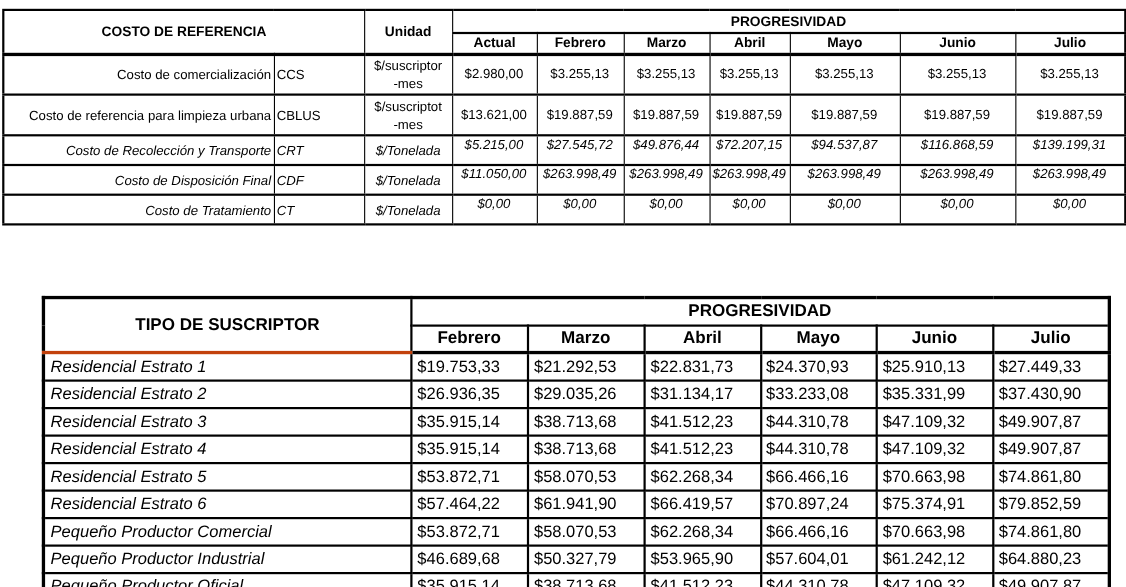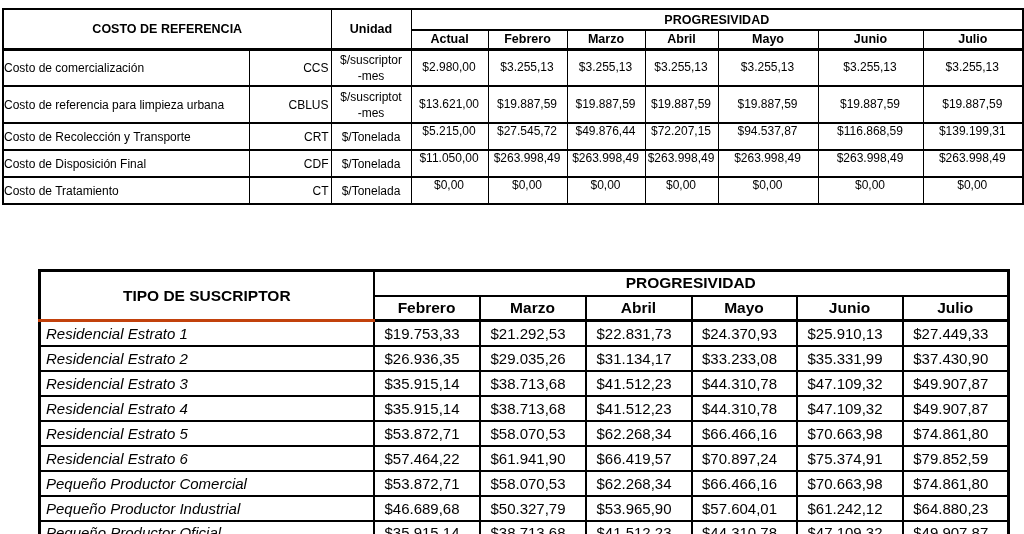--- a/index.html
+++ b/index.html
@@ -31,44 +31,44 @@
     border-left: 1px solid #000;
     border-right: 1px solid #000;
     border-top: 2px solid #000;
     border-bottom: 2px solid #000;
     padding: 0 2px;
   }
   .t1 thead th { font-weight: bold; text-align: center; vertical-align: middle; font-size: 12.5px; }
   .t1 .head-main { border-bottom: 3px solid #000; }
   .t1 .month { height: 19px; border-bottom: 3px solid #000; }
   .t1 .prog-row th { height: 21px; }
-  .t1 td.name { text-align: left; vertical-align: middle; padding-left: 0; }
-  .t1 td.code { text-align: right; vertical-align: middle; }
+  .t1 td.name { text-align: right; vertical-align: middle; padding-left: 17px; }
+  .t1 td.code { text-align: left; vertical-align: middle; }
   .t1 td.unit { text-align: center; vertical-align: middle; padding: 0; line-height: 16px; }
   .t1 td.unit span { display: block; text-align: center; }
   .t1 td.num { text-align: center; vertical-align: bottom; padding-right: 3px; padding-bottom: 11px; }
   .t1 tr.tall td { height: 37px; }
-  .t1 tr.short td { height: 20px; }
+  .t1 tr.short td { height: 20px; font-style: italic; }
 
   
   .t2 {
     margin: 64px 0 0 38px;
     width: 969px;
     border: 3px solid #000;
     font-size: 15px;
   }
   .t2 th, .t2 td {
     border: 2px solid #000;
     padding: 0 3px;
   }
   .t2 thead th { font-weight: bold; text-align: center; vertical-align: middle; font-size: 15.5px; height: 25px; }
   .t2 .head-main { border-bottom: 3px solid #c2410c; }
   .t2 .month { border-bottom: 3px solid #000; }
   .t2 td.name { text-align: left; vertical-align: middle; padding-left: 5px; font-style: italic; }
-  .t2 td.num { text-align: center; vertical-align: middle; padding-right: 12px; }
+  .t2 td.num { text-align: right; vertical-align: middle; padding-right: 24px; }
   .t2 tbody td { height: 25px; }
 </style>
 </head>
 <body>
 
 <table class="t1">
   <colgroup>
     <col style="width:246px">
       <col style="width:82px">
       <col style="width:80px">

